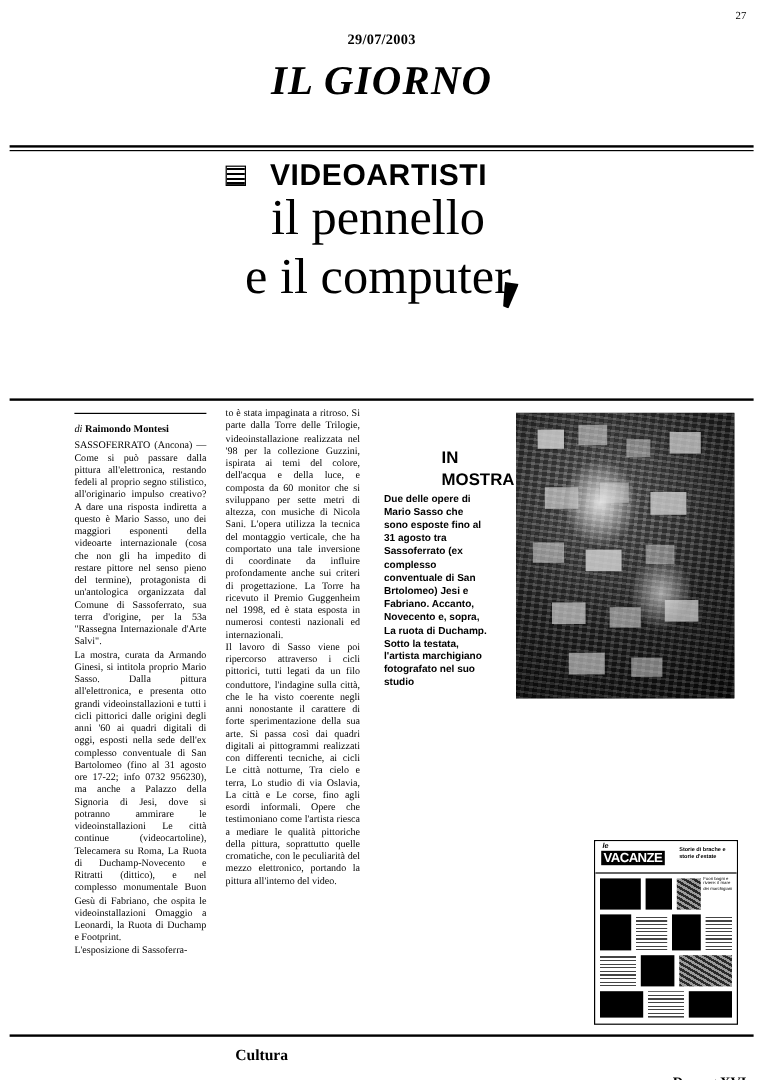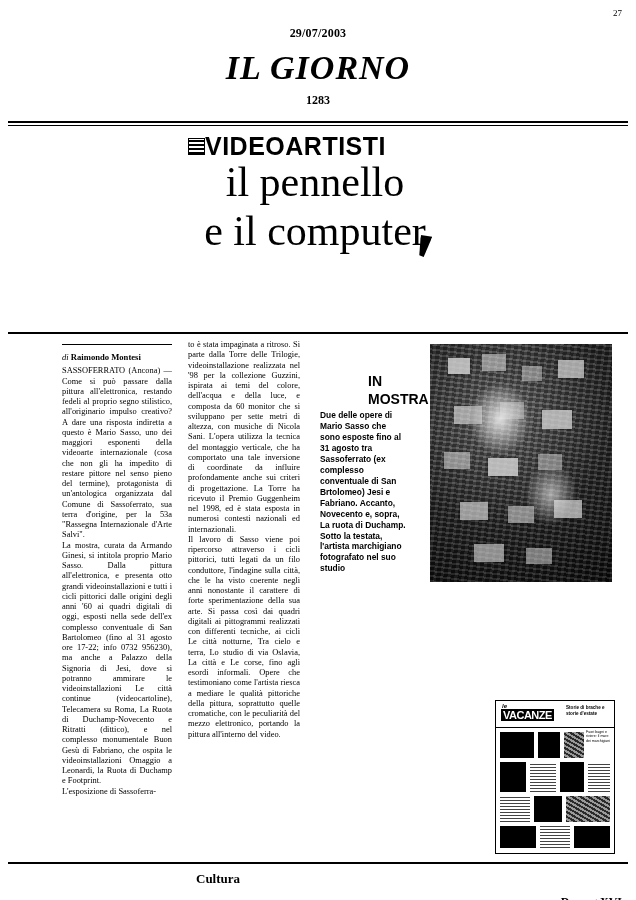--- a/index.html
+++ b/index.html
@@ -67,21 +67,21 @@
     right: 8px;
     border-top: 1px solid #000;
   }
   
   .kicker {
     position: absolute;
     top: 132px;
     left: 188px;
     display: flex;
     align-items: center;
-    gap: 0;
+    gap: 20px;
   }
   .kicker .sq {
     width: 15px;
     height: 15px;
     background:
       repeating-linear-gradient(0deg, #000 0 2px, #fff 2px 4px);
     border: 1px solid #000;
   }
   .kicker .kicker-text {
     font-size: 25px;
@@ -284,21 +284,20 @@
 </head>
 <body>
 
 <div class="page">
 
   <div class="page-number">27</div>
 
   <div class="masthead">
     <div class="date">29/07/2003</div>
     <div class="title">IL GIORNO</div>
-    <div class="issue">1283</div>
   </div>
 
   <div class="rule-top"></div>
   <div class="rule-top2"></div>
 
   <div class="kicker">
     <span class="sq"></span>
     <span class="kicker-text">VIDEOARTISTI</span>
   </div>
 

